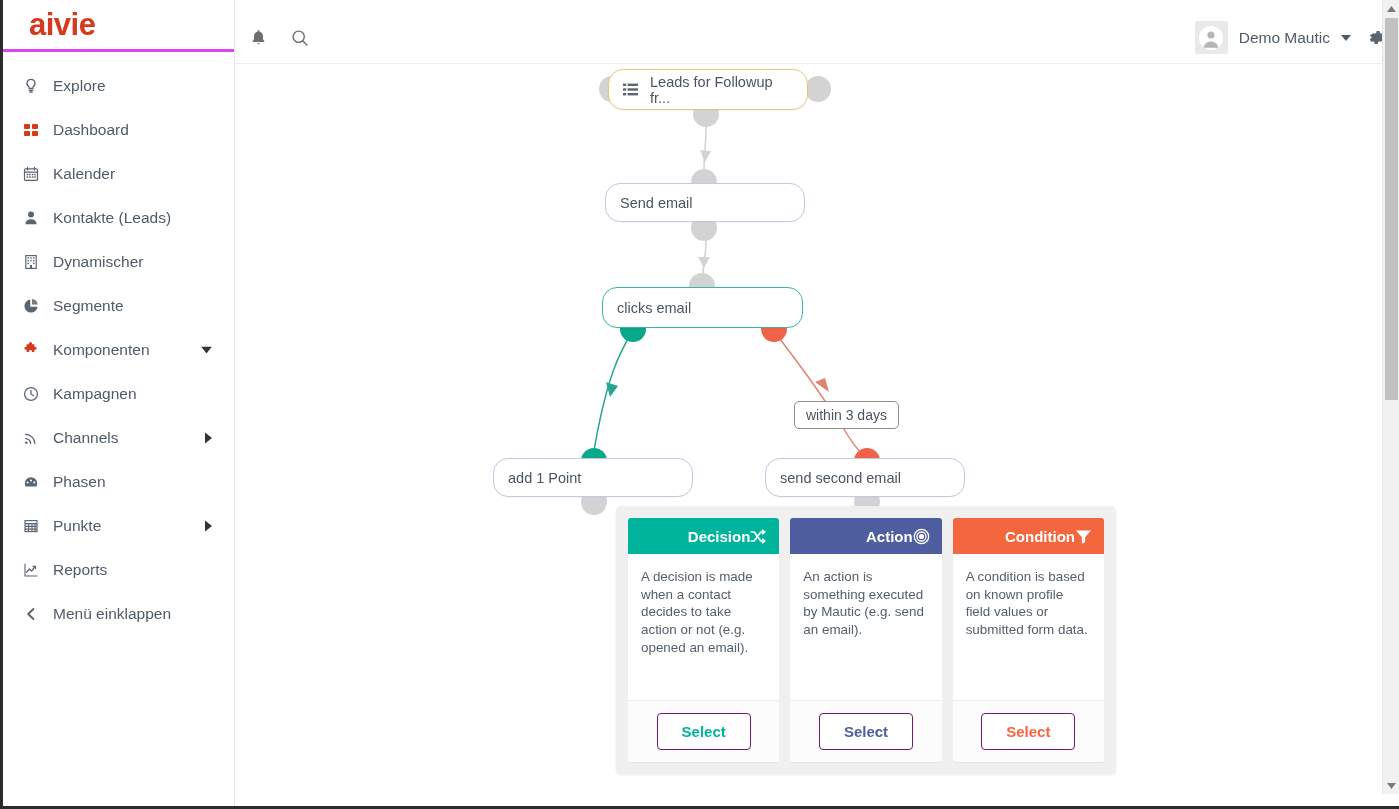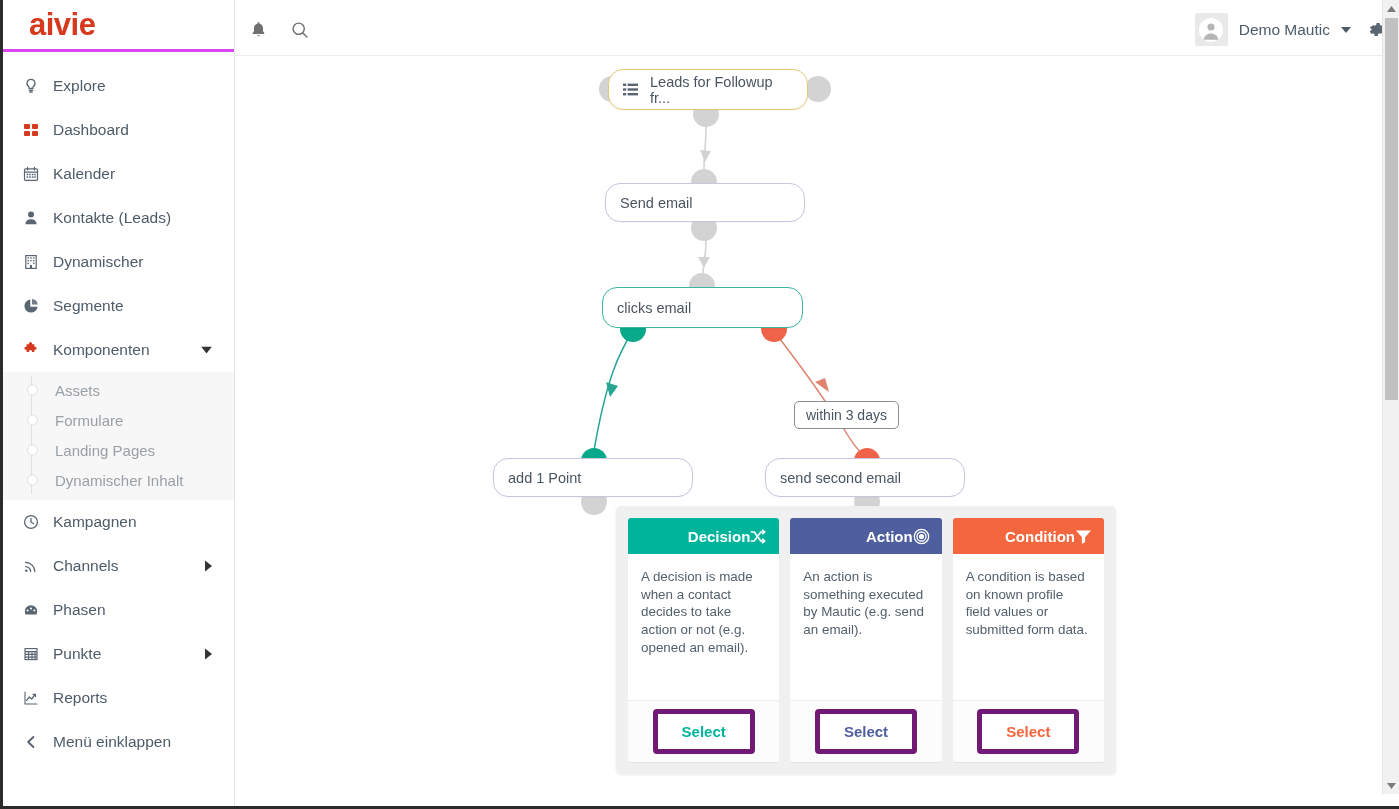--- a/index.html
+++ b/index.html
@@ -92,21 +92,21 @@
     transform: translateY(-50%);
     width: 9px; height: 9px;
     border-radius: 50%;
     background: #ffffff;
     border: 1px solid #e0e0e0;
   }
 
   
   #topbar {
     position: absolute;
-    left: 232px; top: 4px;
+    left: 232px; top: 12px;
     width: 1164px; height: 52px;
     background: #ffffff;
     border-bottom: 1px solid #ececec;
     display: flex; align-items: center;
     z-index: 4;
   }
   .top-icon {
     width: 38px; height: 38px;
     display: flex; align-items: center; justify-content: center;
     color: #6f6f6f; cursor: pointer;
@@ -231,21 +231,21 @@
     color: #54606c;
   }
   .type-foot {
     border-top: 1px solid #eeeeee;
     background: #fcfcfc;
     height: 62px;
     display: flex; align-items: center; justify-content: center;
   }
   .select-btn {
     background: #ffffff;
-    border: 5px solid #701a75;
+    border: 1px solid #701a75;
     border-radius: 4px;
     padding: 9px 24px;
     font-size: 15px;
     font-weight: 700;
     cursor: pointer;
   }
 
   
   #vscroll {
     position: absolute; right: 0; top: 0;
@@ -372,34 +372,20 @@
           </svg>
         </span>
         <span class="nav-label">Komponenten</span>
         <span class="nav-caret">
           <svg width="11" height="7" viewBox="0 0 11 7" fill="currentColor">
               <path d="M0 0h11L5.5 7z"></path>
             </svg>
         </span>
       </div>
 
-      <div class="subnav">
-        <div class="subnav-item">
-          <span>Assets</span>
-        </div>
-        <div class="subnav-item">
-          <span>Formulare</span>
-        </div>
-        <div class="subnav-item">
-          <span>Landing Pages</span>
-        </div>
-        <div class="subnav-item">
-          <span>Dynamischer Inhalt</span>
-        </div>
-      </div>
 
       <div class="nav-item">
         <span class="nav-icon">
           <svg width="16" height="16" viewBox="0 0 16 16" fill="none" stroke="currentColor" stroke-width="1.25">
             <circle cx="8" cy="8" r="6.4"></circle>
               <path d="M8 4.4V8l2.5 1.7" stroke-linecap="round"></path>
           </svg>
         </span>
         <span class="nav-label">Kampagnen</span>
       </div>

